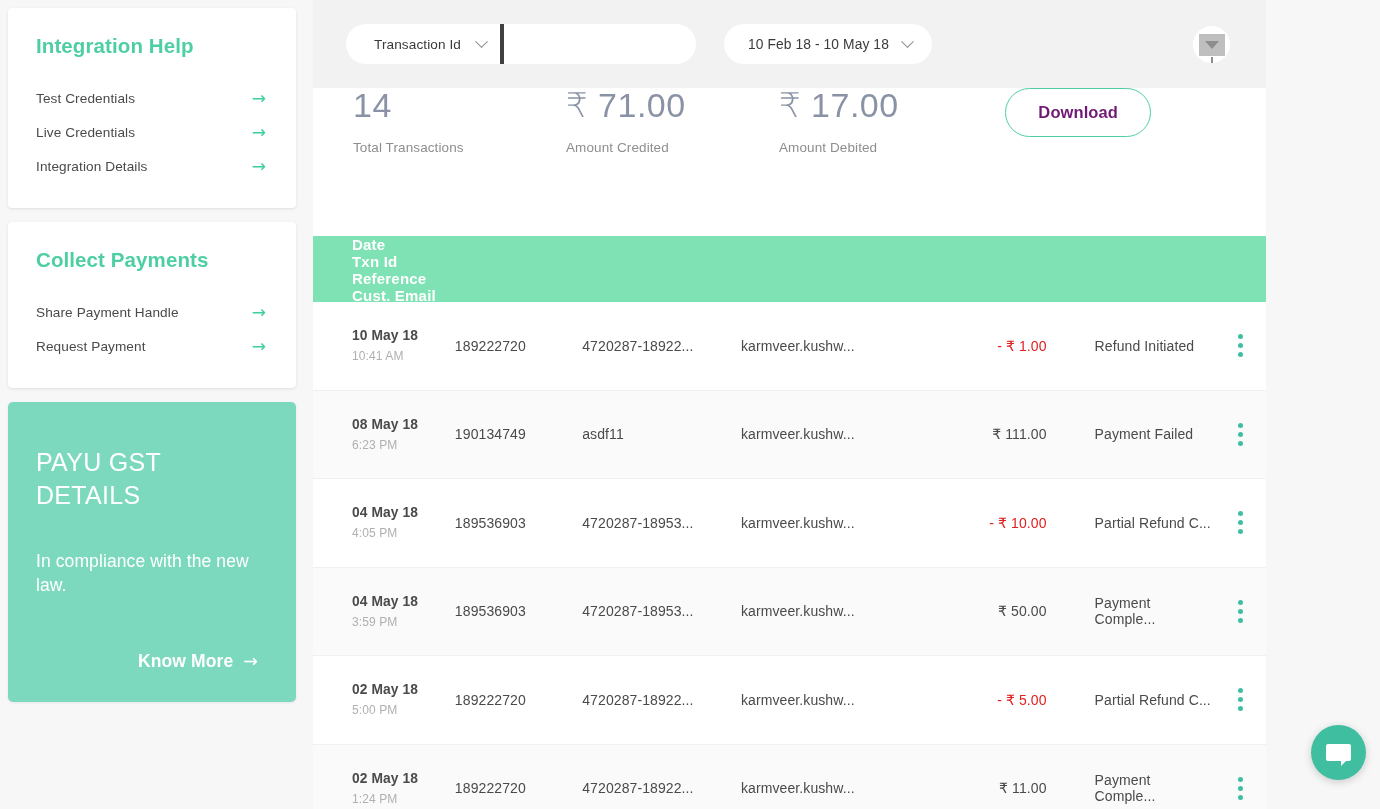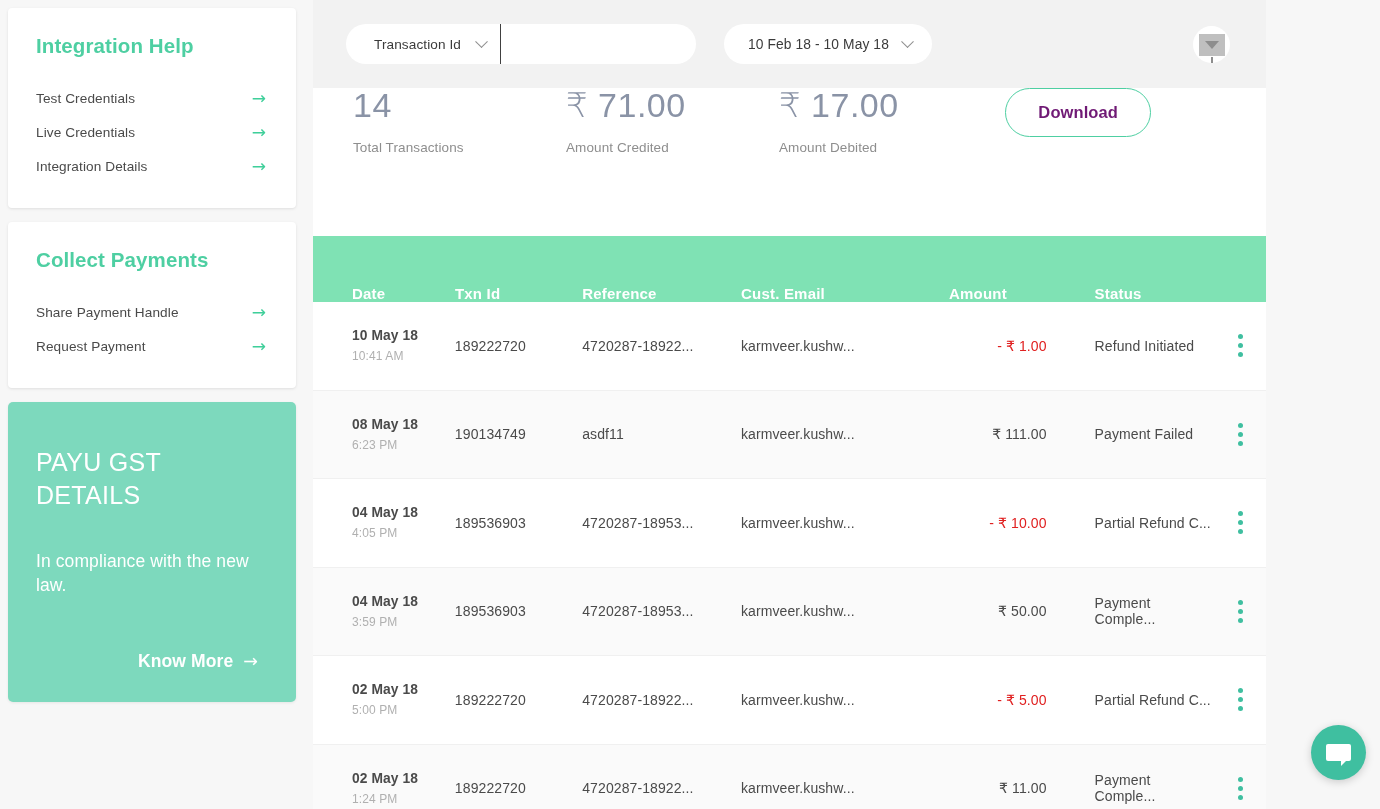--- a/index.html
+++ b/index.html
@@ -121,21 +121,21 @@
     height: 40px;
     width: 350px;
     overflow: hidden;
   }
   .search-select {
     display: flex;
     align-items: center;
     height: 40px;
     padding: 0 14px 0 28px;
     cursor: pointer;
-    border-right: 1px solid #404040;
+    border-right: 4px solid #404040;
     gap: 16px;
   }
   .search-select .sel-label {
     font-size: 13.6px;
     color: #3b3b3b;
     letter-spacing: 0.1px;
     white-space: nowrap;
   }
   .chev {
     width: 9px; height: 9px;
@@ -241,26 +241,27 @@
     cursor: pointer;
     font-family: inherit;
   }
 
   
   .table { width: 953px; }
   .thead {
     background: #7fe2b4;
     height: 66px;
     display: flex;
-    align-items: flex-end;
+    align-items: flex-start;
     color: #ffffff;
     font-size: 15px;
     font-weight: bold;
     letter-spacing: 0.2px;
     padding-left: 39px;
+    flex-direction: column;
   }
   .row {
     display: flex;
     align-items: center;
     height: 88.5px;
     padding-left: 39px;
     background: #ffffff;
     border-bottom: 1px solid #f0f0f0;
   }
   .row.alt { background: #fafafa; }

